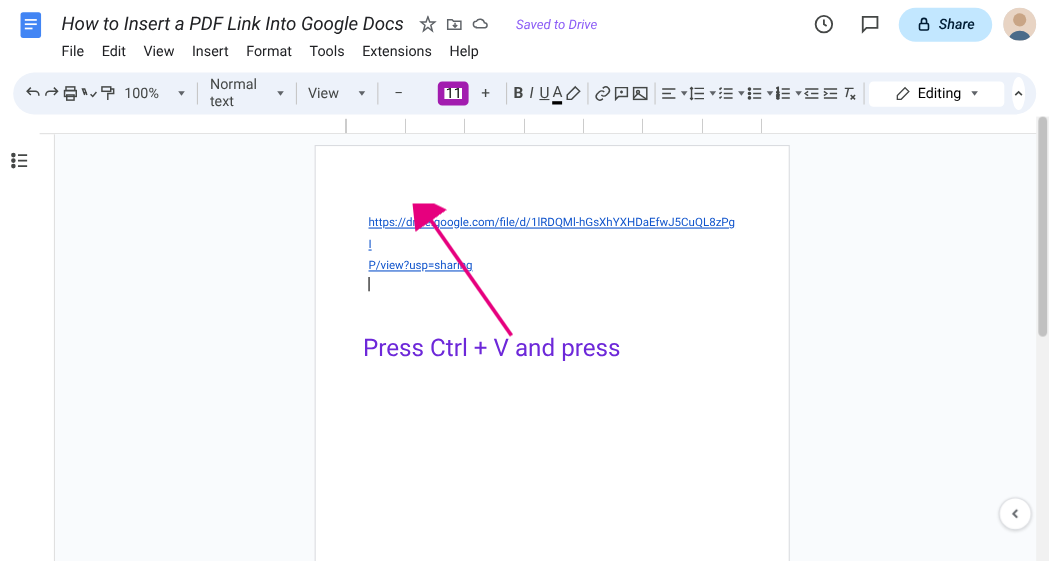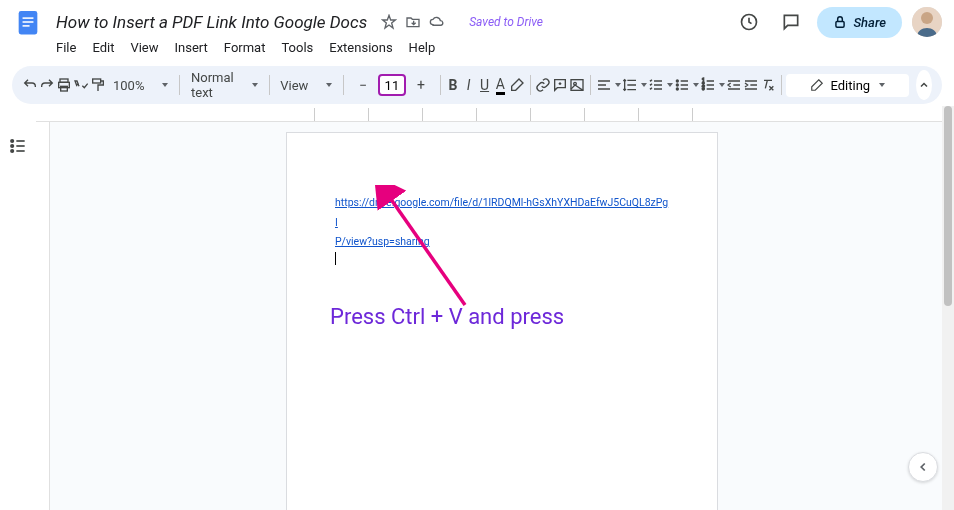--- a/index.html
+++ b/index.html
@@ -17,21 +17,21 @@
 .right-actions { display: flex; align-items: center; gap: 10px; margin-left: auto; }
 .icon-btn { width: 32px; height: 32px; display: flex; align-items: center; justify-content: center; border-radius: 50%; cursor: pointer; color: #444746; }
 .share-btn { background: #c2e7ff; color: #001d35; border-radius: 20px; padding: 8px 16px; display: flex; align-items: center; gap: 6px; font-size: 13px; font-weight: 500; cursor: pointer; }
 .avatar { width: 30px; height: 30px; border-radius: 50%; background: #ddd; overflow: hidden; cursor: pointer; }
 .avatar svg { width: 30px; height: 30px; }
 .toolbar { background: #edf2fa; border-radius: 24px; margin: 4px 12px; height: 38px; display: flex; align-items: center; padding: 0 10px; gap: 1px; }
 .tb-btn { width: 28px; height: 28px; display: flex; align-items: center; justify-content: center; border-radius: 4px; cursor: pointer; color: #444746; font-size: 14px; }
 .tb-sep { width: 1px; height: 20px; background: #c7c7c7; margin: 0 4px; }
 .tb-dropdown { display: flex; align-items: center; padding: 0 6px; height: 28px; border-radius: 4px; cursor: pointer; color: #444746; font-size: 13px; gap: 15px; }
 .font-size-box { display: flex; align-items: center; gap: 1px; }
-.fs-input { width: 28px; height: 22px; border: 2px solid #a21caf; border-radius: 4px; text-align: center; font-size: 13px; background: #fff; }
+.fs-input { width: 28px; height: 22px; border: 6px solid #a21caf; border-radius: 4px; text-align: center; font-size: 13px; background: #fff; margin-left: 21px; }
 .editing-btn { background: #fff; border-radius: 4px; padding: 4px 24px; display: flex; align-items: center; gap: 6px; font-size: 13px; cursor: pointer; margin-left: auto; }
 .collapse-btn { width: 30px; height: 30px; background: #fff; border-radius: 50%; display: flex; align-items: center; justify-content: center; margin-left: 6px; cursor: pointer; }
 .ruler-h { height: 14px; background: #fff; border-bottom: 1px solid #e0e0e0; margin-left: 36px; position: relative; font-size: 8px; color: #888; }
 .ruler-h::before { content: ""; position: absolute; left: 225px; width: 432px; height: 100%; background: repeating-linear-gradient(to right, transparent 0, transparent 53px, #ccc 53px, #ccc 54px); }
 .workspace { display: flex; height: calc(100% - 118px); }
 .left-panel { width: 36px; background: #fff; display: flex; justify-content: center; padding-top: 10px; }
 .outline-btn { width: 28px; height: 28px; display: flex; align-items: center; justify-content: center; cursor: pointer; border-radius: 4px; color: #444746; }
 .ruler-v { width: 14px; background: #fff; border-right: 1px solid #e0e0e0; }
 .canvas { flex: 1; background: #f9fbfd; overflow: auto; position: relative; }
 .page { width: 432px; min-height: 560px; background: #fff; margin: 10px auto 0; border: 1px solid #dadce0; padding: 58px 48px; position: relative; }

